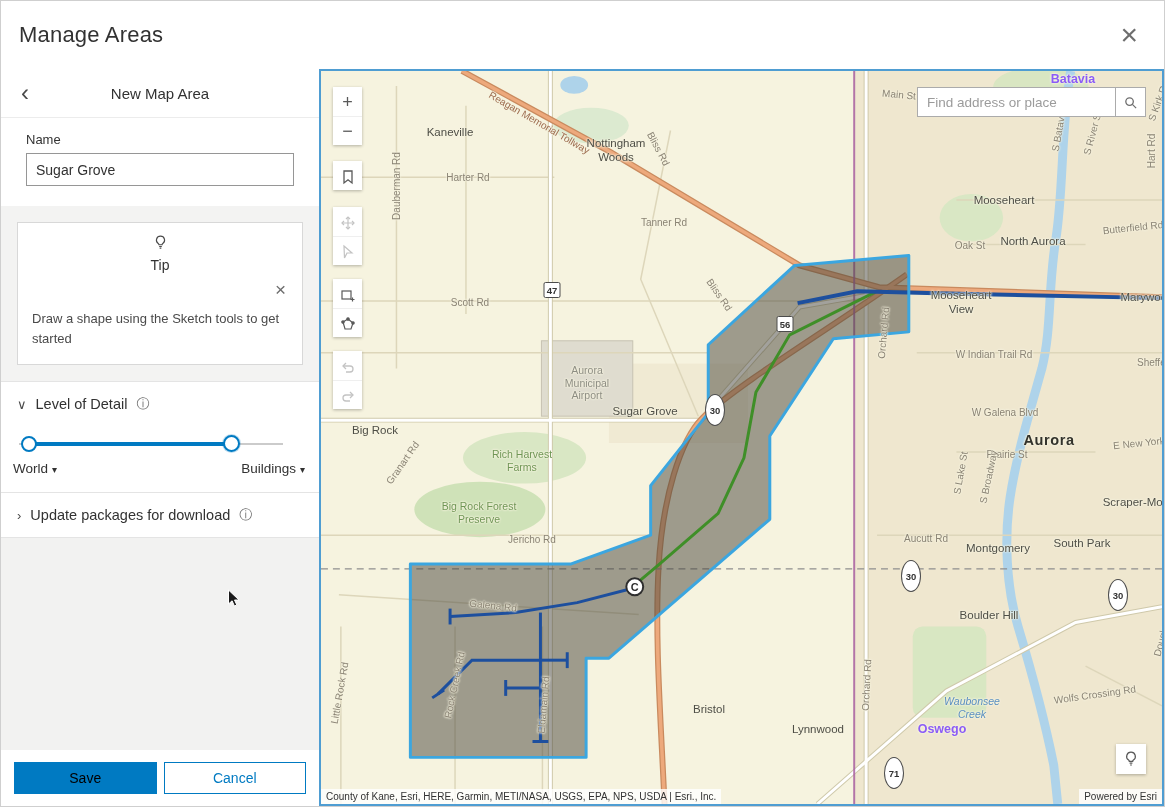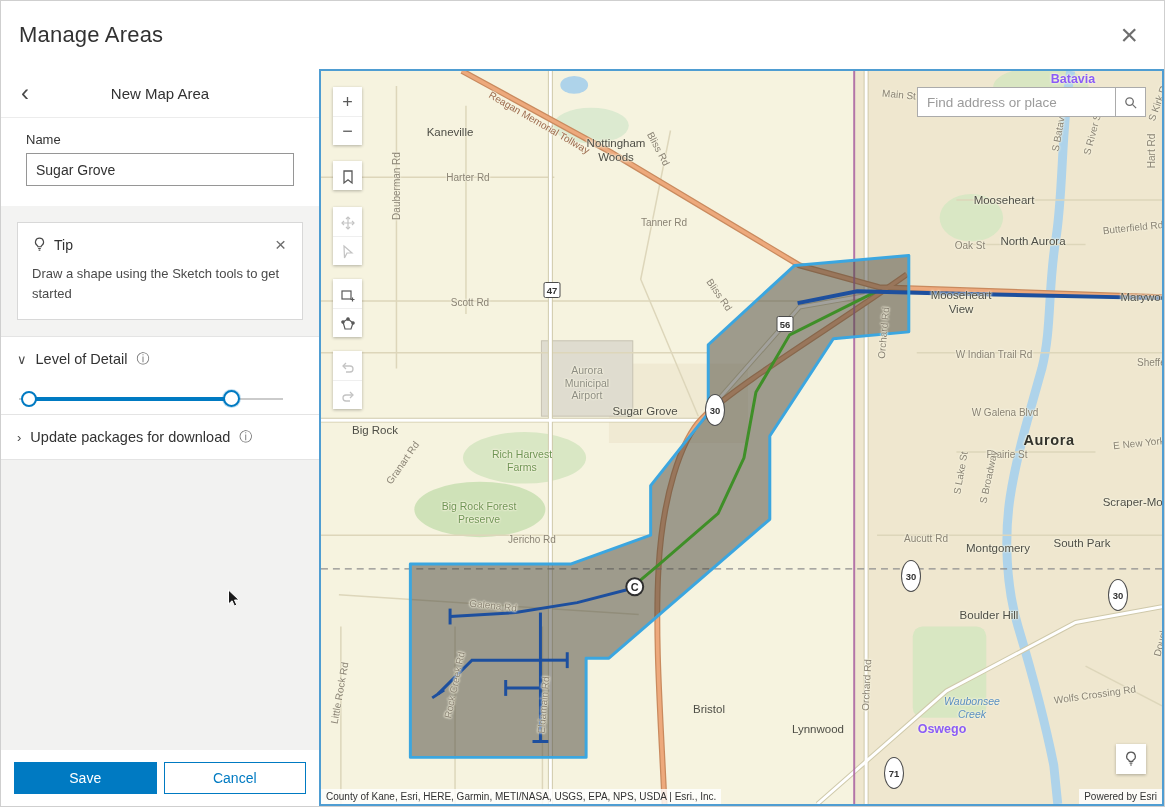--- a/index.html
+++ b/index.html
@@ -13,42 +13,42 @@
   
   .panel{position:absolute;top:68px;left:0;width:318px;bottom:0;background:#fff;display:flex;flex-direction:column;z-index:5;}
   .panel-top{position:relative;height:48px;border-bottom:1px solid #ececec;display:flex;align-items:center;justify-content:center;flex:0 0 auto;}
   .back{position:absolute;left:12px;top:50%;transform:translateY(-50%);border:none;background:none;font-size:24px;color:#4a4a4a;cursor:pointer;padding:0 8px;line-height:1;}
   .panel-title{font-size:15px;color:#323232;}
   .name-sec{padding:14px 25px 20px;flex:0 0 auto;}
   .name-sec label{display:block;font-size:13px;color:#323232;margin-bottom:6px;}
   .name-sec input{width:100%;box-sizing:border-box;height:33px;border:1px solid #969696;padding:0 9px;font-size:14px;color:#323232;font-family:inherit;background:#fff;}
   .tip-wrap{background:#f3f3f2;padding:16px;flex:0 0 auto;}
   .tip-card{background:#fff;border:1px solid #d8d8d8;padding:12px 14px 16px;}
-  .tip-head{display:flex;align-items:center;gap:7px;font-size:14px;color:#323232;}
+  .tip-head{display:flex;align-items:center;gap:7px;font-size:14px;color:#323232;flex-direction:column;}
   .tip-head .icon{color:#4a4a4a;display:inline-flex;}
   .tip-close{margin-left:auto;border:none;background:none;font-size:19px;color:#6e6e6e;cursor:pointer;line-height:1;padding:0 2px;}
   .tip-body{margin:10px 0 0;font-size:13px;color:#4a4a4a;line-height:1.5;}
   .lod-sec{background:#fff;border-top:1px solid #e4e4e4;flex:0 0 auto;}
   .lod-head{display:flex;align-items:center;gap:9px;padding:13px 16px 6px;font-size:14.5px;color:#323232;cursor:pointer;}
   .chev{font-size:13px;color:#4a4a4a;}
   .info{color:#6e6e6e;font-size:13px;}
   .slider{position:relative;height:18px;margin:16px 16px 6px;}
   .track{position:absolute;left:2px;right:20px;top:8px;height:2px;background:#cbcbcb;}
   .track-active{position:absolute;left:12px;width:202px;top:7px;height:4px;background:var(--accent);}
   .handle{position:absolute;top:1px;width:12px;height:12px;background:#fff;border:2.5px solid var(--accent);border-radius:50%;cursor:pointer;}
   .handle.left{left:4px;}
   .handle.right{left:206px;width:13px;height:13px;top:0;box-shadow:0 0 0 1px rgba(0,122,194,.25);}
   .slider-labels{display:flex;justify-content:space-between;padding:2px 14px 16px 12px;font-size:13.5px;color:#323232;}
   .slider-labels .dd{cursor:pointer;}
   .slider-labels i{font-style:normal;font-size:10px;margin-left:4px;color:#323232;}
   .upd-row{display:flex;align-items:center;gap:9px;padding:13px 16px;font-size:14.5px;color:#323232;background:#fff;border-top:1px solid #e4e4e4;border-bottom:1px solid #e4e4e4;cursor:pointer;flex:0 0 auto;}
   .panel-rest{flex:1 1 auto;background:#f2f2f1;}
   .panel-footer{flex:0 0 auto;background:#fff;padding:12px 13px;display:flex;gap:7px;}
   .btn{flex:1;height:32px;font-size:14px;font-family:inherit;cursor:pointer;}
-  .btn-primary{background:var(--accent);color:#ffffff;border:1px solid var(--accent);}
+  .btn-primary{background:var(--accent);color:#000000;border:1px solid var(--accent);}
   .btn-outline{background:#fff;color:var(--accent);border:1px solid var(--accent);}
   .mouse-cursor{position:absolute;left:226px;top:520px;z-index:9;pointer-events:none;}
 
   
   .map{position:absolute;top:68px;left:318px;right:0;bottom:0;border:2px solid #4f9dd2;box-sizing:border-box;overflow:hidden;background:#f6f3df;}
   .basemap{position:absolute;inset:0;width:100%;height:100%;}
   .anno{position:absolute;inset:0;overflow:hidden;pointer-events:none;}
   .lbl{position:absolute;transform:translate(-50%,-50%);font-size:10px;color:#8a8374;white-space:pre;text-align:center;line-height:1.2;text-shadow:0 0 2px #f7f4e1,0 0 2px #f7f4e1,0 0 3px #f7f4e1;}
   .lbl.town{font-size:11.5px;color:#4e4e46;}
   .lbl.city{font-size:12.5px;font-weight:bold;color:#8b5cf6;}
@@ -119,20 +119,24 @@
       <div class="lod-head">
         <span class="chev">∨</span>
         <span>Level of Detail</span>
         <span class="info">ⓘ</span>
       </div>
       <div class="slider">
         <div class="track"></div>
         <div class="track-active"></div>
         <div class="handle left"></div>
         <div class="handle right"></div>
+      </div>
+      <div class="slider-labels">
+        <span class="dd"><span>World</span><i>▾</i></span>
+        <span class="dd"><span>Buildings</span><i>▾</i></span>
       </div>
     </div>
 
     <div class="upd-row">
       <span class="chev">›</span>
       <span>Update packages for download</span>
       <span class="info">ⓘ</span>
     </div>
 
     <div class="panel-rest"></div>

